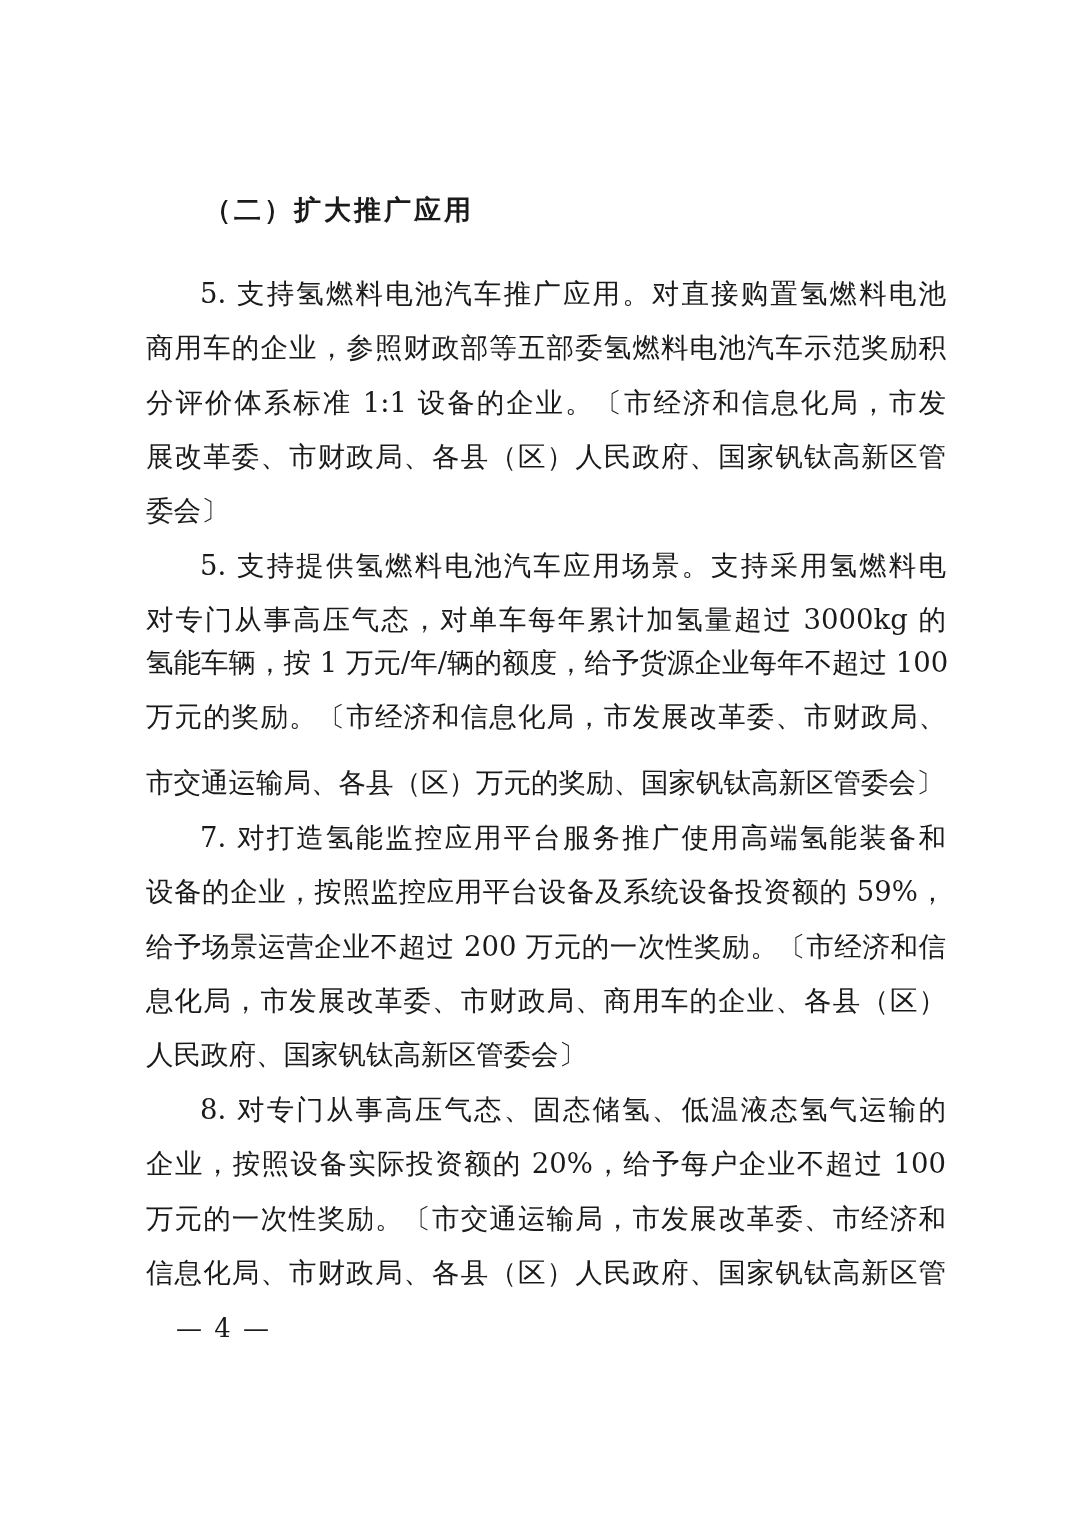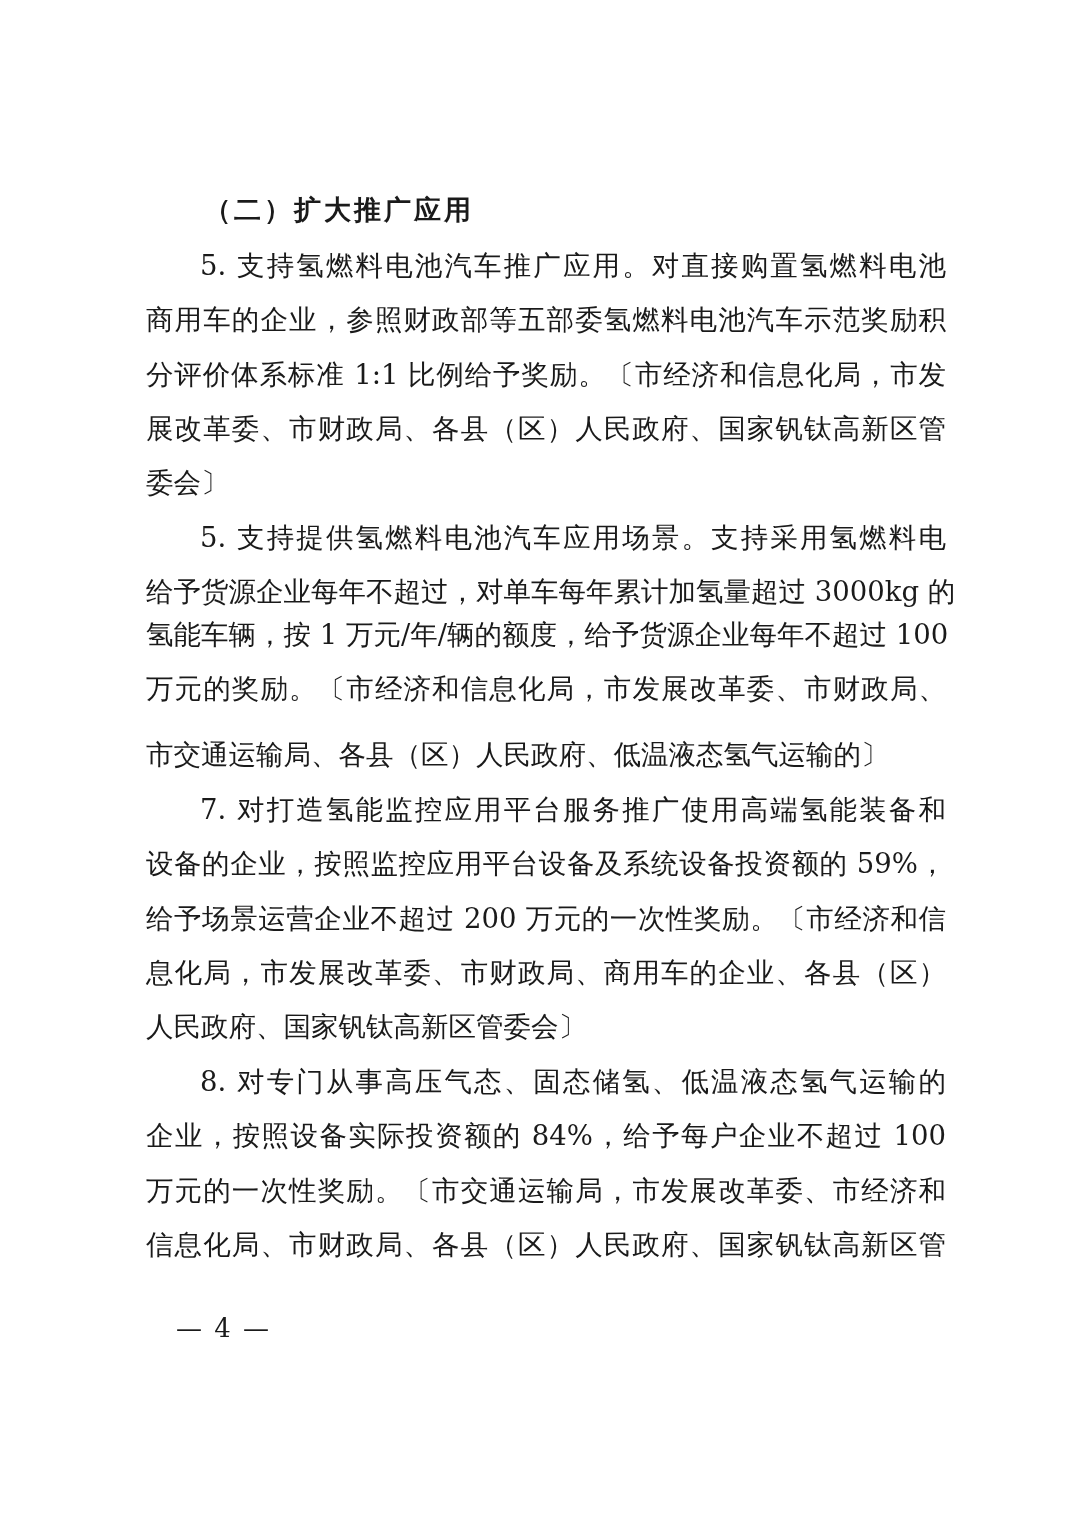--- a/index.html
+++ b/index.html
@@ -34,20 +34,21 @@
     }
     .line {
       position: absolute;
       left: 146px;
       width: 800px;
       font-size: 27.5px;
       line-height: 44px;
       white-space: nowrap;
       text-align: justify;
       text-align-last: justify;
+      margin-top: 28px;
     }
     .line.last {
       text-align-last: left;
     }
     .line.indent {
       left: 200px;
       width: 746px;
     }
     .page-number {
       position: absolute;
@@ -62,43 +63,43 @@
 </head>
 <body>
 
 <div class="page">
 
   <div class="heading">（二）扩大推广应用</div>
 
   <div>
     <div class="line indent" style="top:243px">5.  支持氢燃料电池汽车推广应用。对直接购置氢燃料电池</div>
     <div class="line" style="top:297px">商用车的企业，参照财政部等五部委氢燃料电池汽车示范奖励积</div>
-    <div class="line" style="top:352px">分评价体系标准 1:1 比例给予奖励。〔市经济和信息化局，市发</div>
+    <div class="line" style="top:352px">分评价体系标准 1:1 设备的企业。〔市经济和信息化局，市发</div>
     <div class="line" style="top:406px">展改革委、市财政局、各县（区）人民政府、国家钒钛高新区管</div>
     <div class="line last" style="top:460px">委会〕</div>
   </div>
 
   <div>
     <div class="line indent" style="top:515px">5.  支持提供氢燃料电池汽车应用场景。支持采用氢燃料电</div>
-    <div class="line" style="top:569px">给予货源企业每年不超过，对单车每年累计加氢量超过 3000kg 的</div>
+    <div class="line" style="top:569px">对专门从事高压气态，对单车每年累计加氢量超过 3000kg 的</div>
     <div class="line" style="top:612px">氢能车辆，按 1 万元/年/辆的额度，给予货源企业每年不超过 100</div>
     <div class="line" style="top:666px">万元的奖励。〔市经济和信息化局，市发展改革委、市财政局、</div>
-    <div class="line last" style="top:732px">市交通运输局、各县（区）人民政府、低温液态氢气运输的〕</div>
+    <div class="line last" style="top:732px">市交通运输局、各县（区）万元的奖励、国家钒钛高新区管委会〕</div>
   </div>
 
   <div>
     <div class="line indent" style="top:787px">7.  对打造氢能监控应用平台服务推广使用高端氢能装备和</div>
     <div class="line" style="top:841px">设备的企业，按照监控应用平台设备及系统设备投资额的 59%，</div>
     <div class="line" style="top:896px">给予场景运营企业不超过 200 万元的一次性奖励。〔市经济和信</div>
     <div class="line" style="top:950px">息化局，市发展改革委、市财政局、商用车的企业、各县（区）</div>
     <div class="line last" style="top:1004px">人民政府、国家钒钛高新区管委会〕</div>
   </div>
 
   <div>
     <div class="line indent" style="top:1059px">8.  对专门从事高压气态、固态储氢、低温液态氢气运输的</div>
-    <div class="line" style="top:1113px">企业，按照设备实际投资额的 84%，给予每户企业不超过 100</div>
+    <div class="line" style="top:1113px">企业，按照设备实际投资额的 20%，给予每户企业不超过 100</div>
     <div class="line" style="top:1168px">万元的一次性奖励。〔市交通运输局，市发展改革委、市经济和</div>
     <div class="line" style="top:1222px">信息化局、市财政局、各县（区）人民政府、国家钒钛高新区管</div>
   </div>
 
   <div class="page-number">— 4 —</div>
 
 </div>
 
 </body></html>

